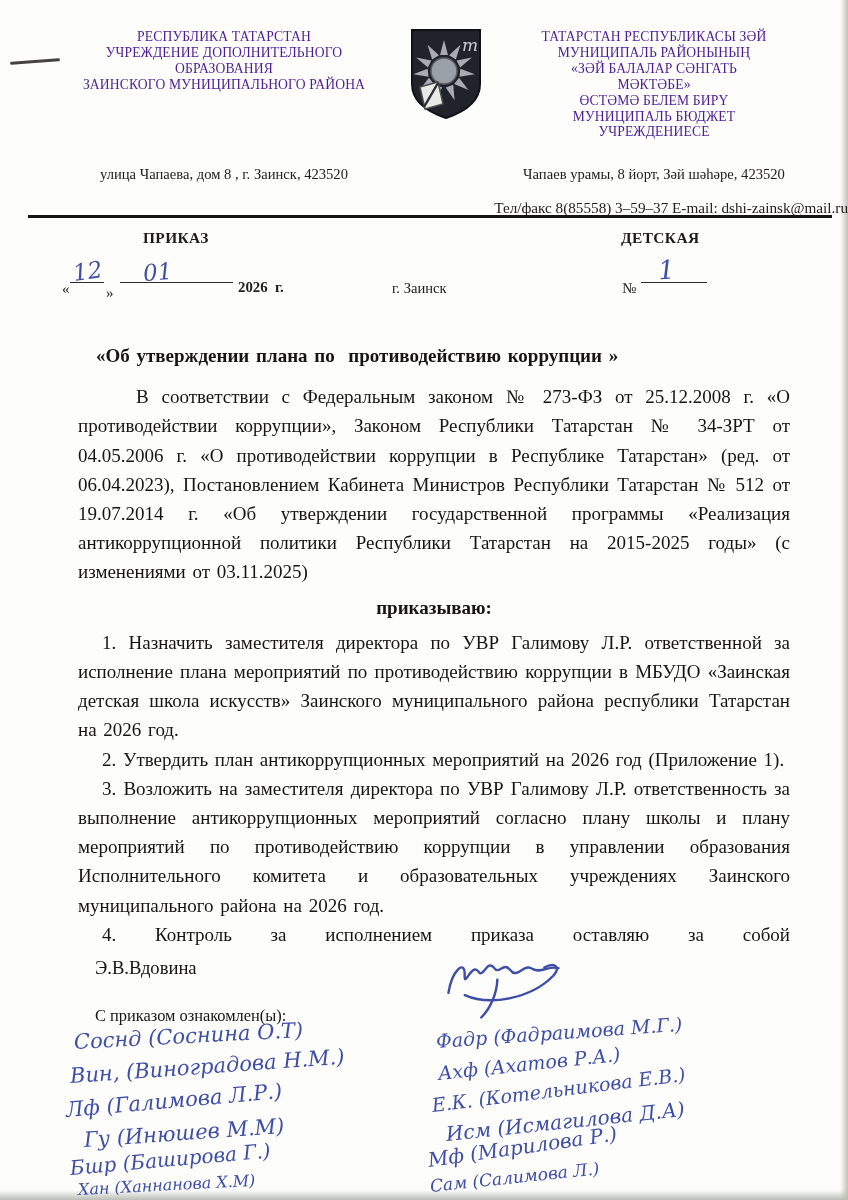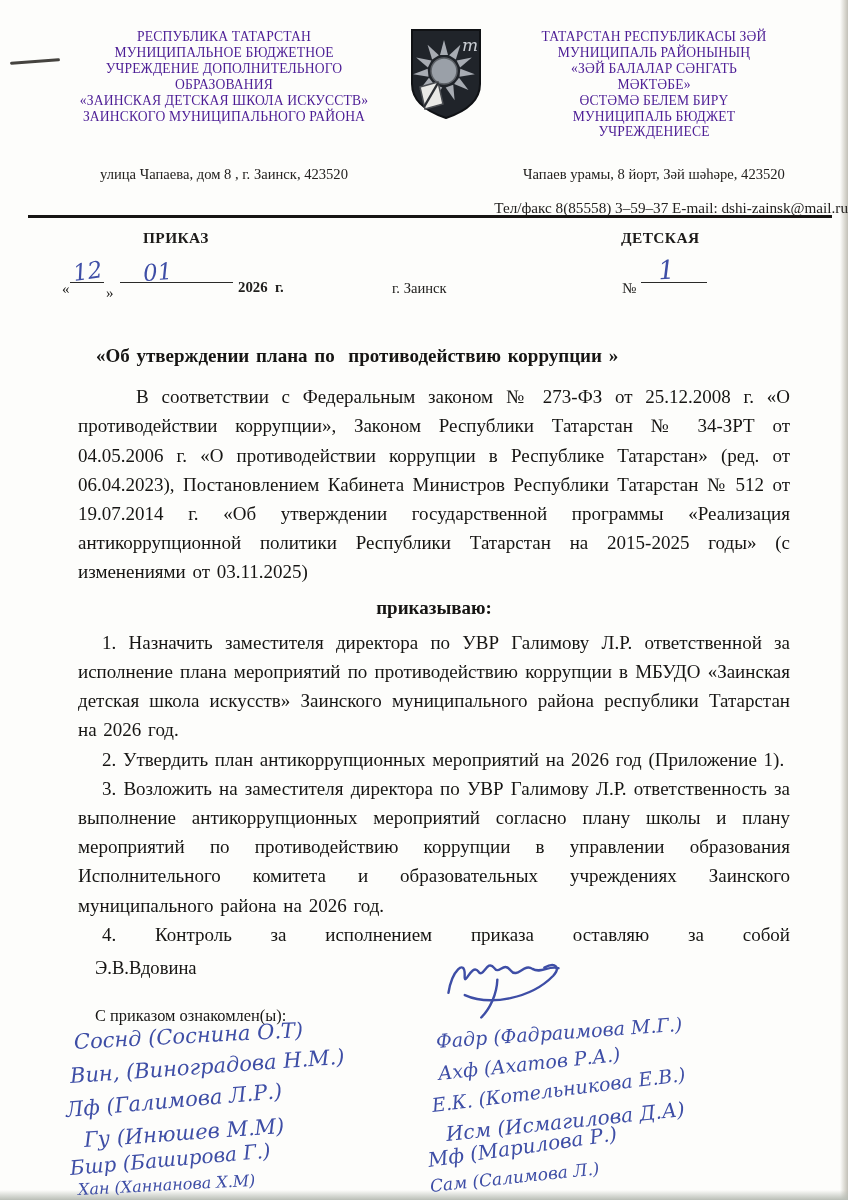--- a/index.html
+++ b/index.html
@@ -40,24 +40,22 @@
 <body>
 
 <div class="page">
 
   <div class="abs dash"></div>
   <div class="abs edge-right"></div>
   <div class="abs edge-bottom"></div>
 
   <div class="abs hdr" style="left:38px; top:29px; width:372px;">
     <div>РЕСПУБЛИКА ТАТАРСТАН</div>
-    <div>МУНИЦИПАЛЬНОЕ БЮДЖЕТНОЕ</div>
     <div>УЧРЕЖДЕНИЕ ДОПОЛНИТЕЛЬНОГО</div>
     <div>ОБРАЗОВАНИЯ</div>
-    <div>«ЗАИНСКАЯ ДЕТСКАЯ ШКОЛА ИСКУССТВ»</div>
     <div>ЗАИНСКОГО МУНИЦИПАЛЬНОГО РАЙОНА</div>
   </div>
 
   <div class="abs" style="left:408px; top:27px; width:76px; height:94px;">
     <svg width="76" height="94" viewBox="0 0 76 94">
       <path d="M4 3 H72 V57 C72 75 56 85 38 91 C20 85 4 75 4 57 Z" fill="#20242a" stroke="#101215" stroke-width="2"></path>
       <g transform="translate(36,44)">
         <g fill="#a7abb2">
           <path d="M0 -31 L4 -16 L-4 -16 Z"></path>
           <path d="M0 -31 L4 -16 L-4 -16 Z" transform="rotate(32)"></path>

